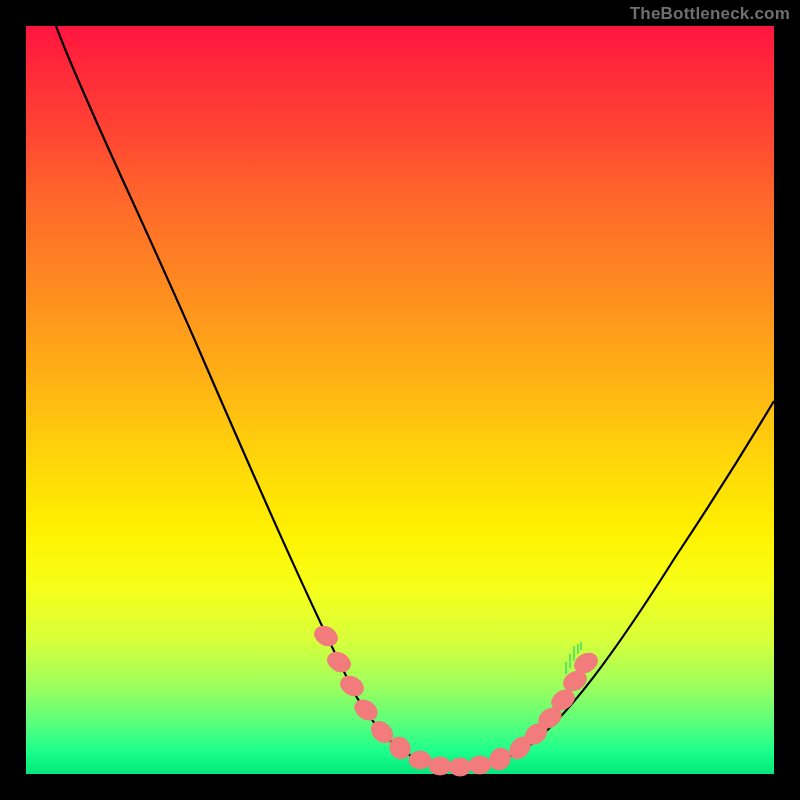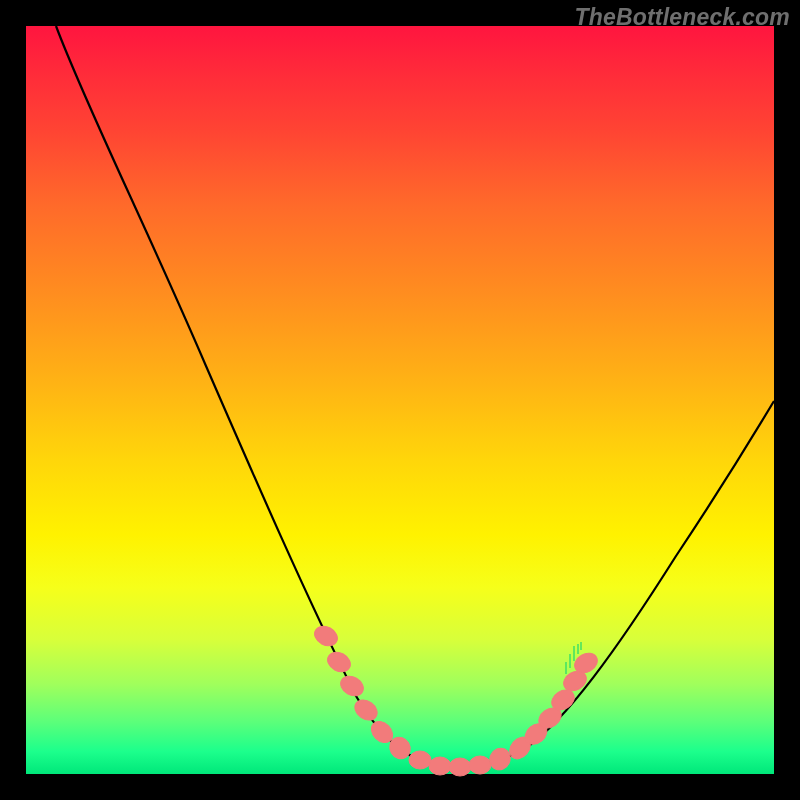--- a/index.html
+++ b/index.html
@@ -39,25 +39,24 @@
       #5cff7a 93%,
       #1cff8c 97%,
       #00e77a 100%
     );
   }
   .watermark {
     position: absolute;
     top: 4px;
     right: 10px;
     color: #6f6f6f;
-    font-size: 23px;
+    font-size: 17px;
     font-weight: 600;
     letter-spacing: 0.2px;
     user-select: none;
-    font-style: italic;
   }
   svg.curve {
     position: absolute;
     left: 0; top: 0;
     width: 748px;
     height: 748px;
     overflow: visible;
   }
 </style>
 </head>

